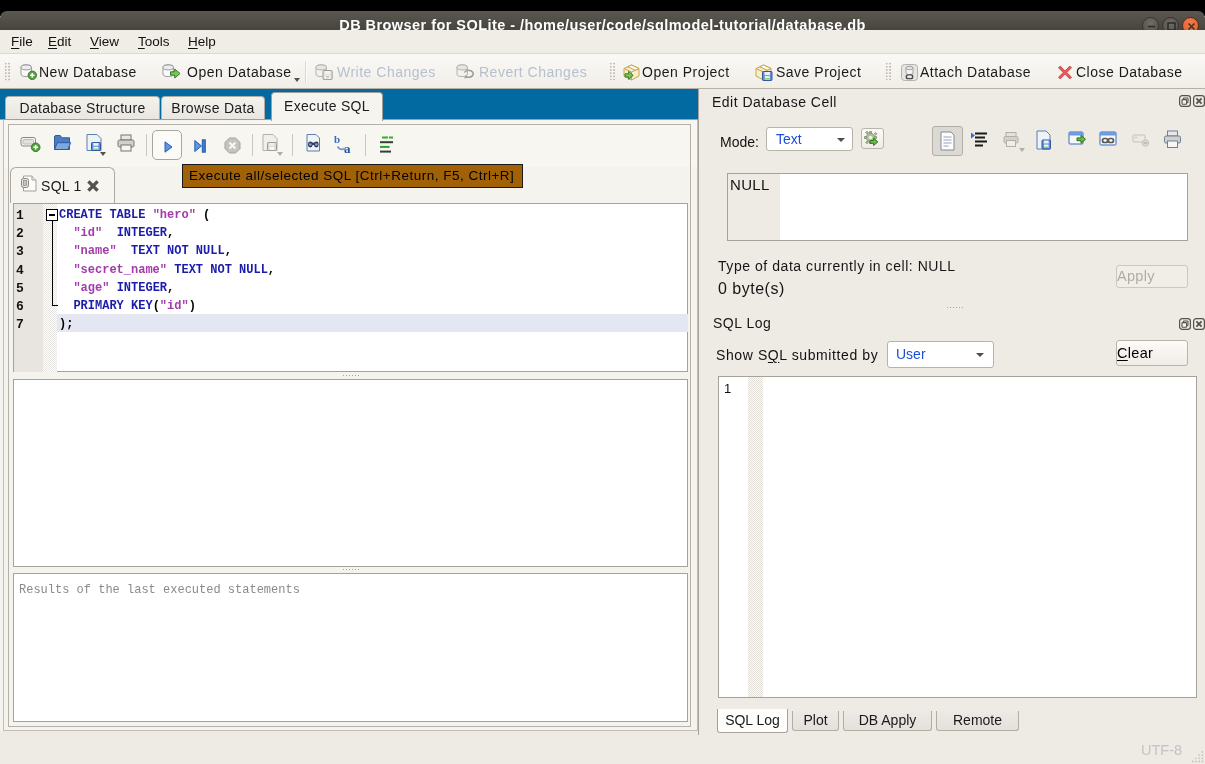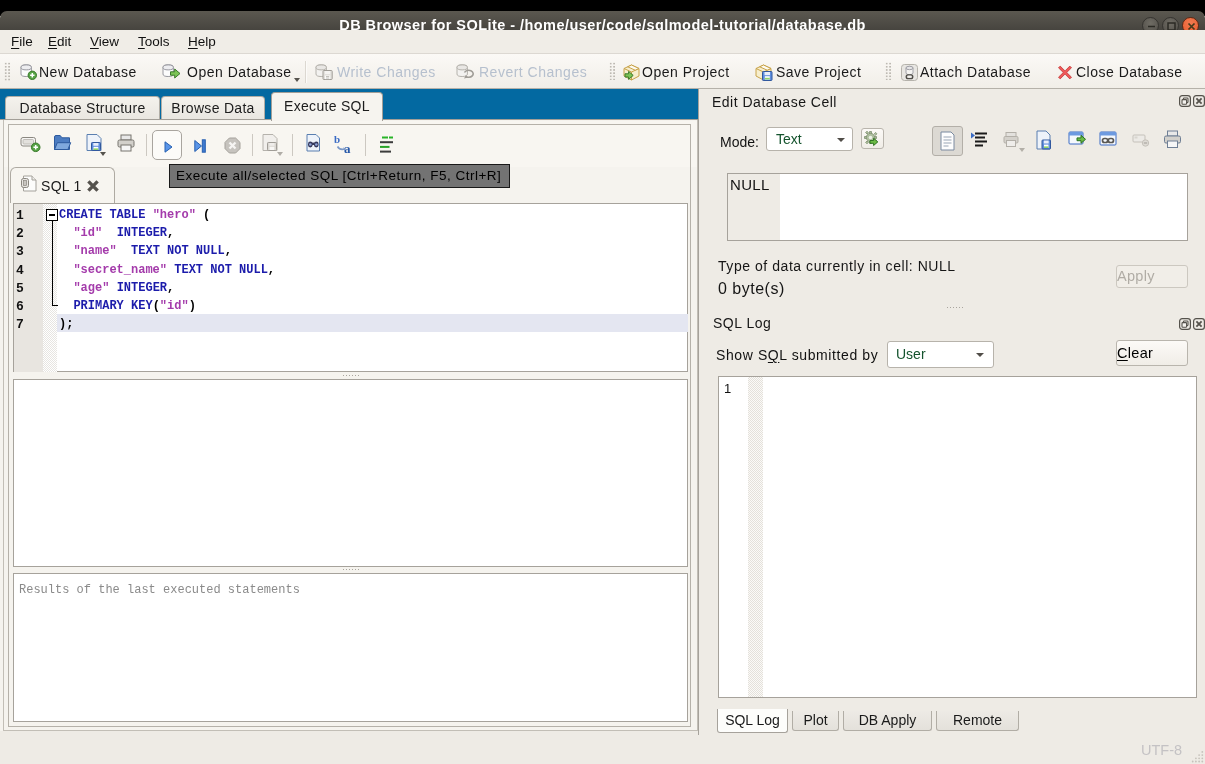--- a/index.html
+++ b/index.html
@@ -57,21 +57,21 @@
 #pane-frame-outer { left:3px; top:0px; width:695px; height:611px; border:1px solid #c2beb6; border-top:none; }
 #pane-frame-inner { left:8px; top:4px; width:683px; height:603px; border:1px solid #b5b1a9; }
 
 
 .sicon { top:13px; }
 #play-box { left:151.5px; top:10px; width:30px; height:30px; background:#fcfbf8;
   border:1px solid #a9a59f; border-radius:5px; }
 .ssep { top:14px; width:1px; height:22px; background:#ccc8c1; }
 
 
-#tooltip { left:169px; top:44px; width:341px; height:24px; background:#737373;
+#tooltip { left:182px; top:44px; width:341px; height:24px; background:#a16207;
   border:1px solid #191919; font-size:13.5px; color:#000; line-height:22px; letter-spacing:0.5px;
   padding-left:6px; z-index:30; white-space:nowrap; }
 
 
 #sqltab { left:10px; top:47px; width:105px; height:36px; background:#f7f5f0;
   border:1px solid #aeaaa2; border-bottom:none; border-radius:6px 6px 0 0; z-index:3; }
 #sqltab .txt { position:absolute; left:30px; top:10px; font-size:14px; color:#1a1a1a; letter-spacing:0.3px; }
 #sqltab .x { position:absolute; left:75px; top:11px; }
 
 
@@ -101,21 +101,21 @@
 
 
 #midpanel { left:13px; top:259px; width:675px; height:188px; background:#fff; border:1px solid #a6a29b; }
 #results { left:13px; top:453px; width:675px; height:149px; background:#fff; border:1px solid #a6a29b; }
 #results .ph { position:absolute; left:5px; top:9px; font-family:"Liberation Mono",monospace;
   font-size:12px; color:#8a8a8a; }
 
 
 #dock { left:698px; top:89px; width:507px; height:646px; background:#eeebe5; border-left:1px solid #a6a29b; }
 .dock-title { font-size:14px; color:#161616; letter-spacing:0.5px; }
-.combo { background:#ffffff; border:1px solid #b7b3ab; border-radius:3px; font-size:14px; color:#14532d; }
+.combo { background:#ffffff; border:1px solid #b7b3ab; border-radius:3px; font-size:14px; color:#1d4ed8; }
 .combo .arr { position:absolute; width:0; height:0; border-left:4px solid transparent; border-right:4px solid transparent; border-top:4.5px solid #504d48; }
 .btn { border:1px solid #b9b5ad; border-radius:3px; background:linear-gradient(#fcfaf7,#f0ede7);
   text-align:left; font-size:14.5px; letter-spacing:0.3px; }
 .btn.disabled { color:#b0aca5; background:#f1eee8; border-color:#ccc8c0; }
 
 #nullbox { left:28px; top:84px; width:461px; height:68px; background:#fff; border:1px solid #a6a29b; }
 #nullbox .strip { position:absolute; left:0; top:0; width:52px; height:66px; background:#eeebe5; }
 #nullbox .nulltext { position:absolute; left:2px; top:2px; font-size:15px; font-weight:normal; color:#141414; letter-spacing:0.3px; }
 
 #logframe { left:19px; top:287px; width:479px; height:322px; background:#fff; border:1px solid #a6a29b; }

